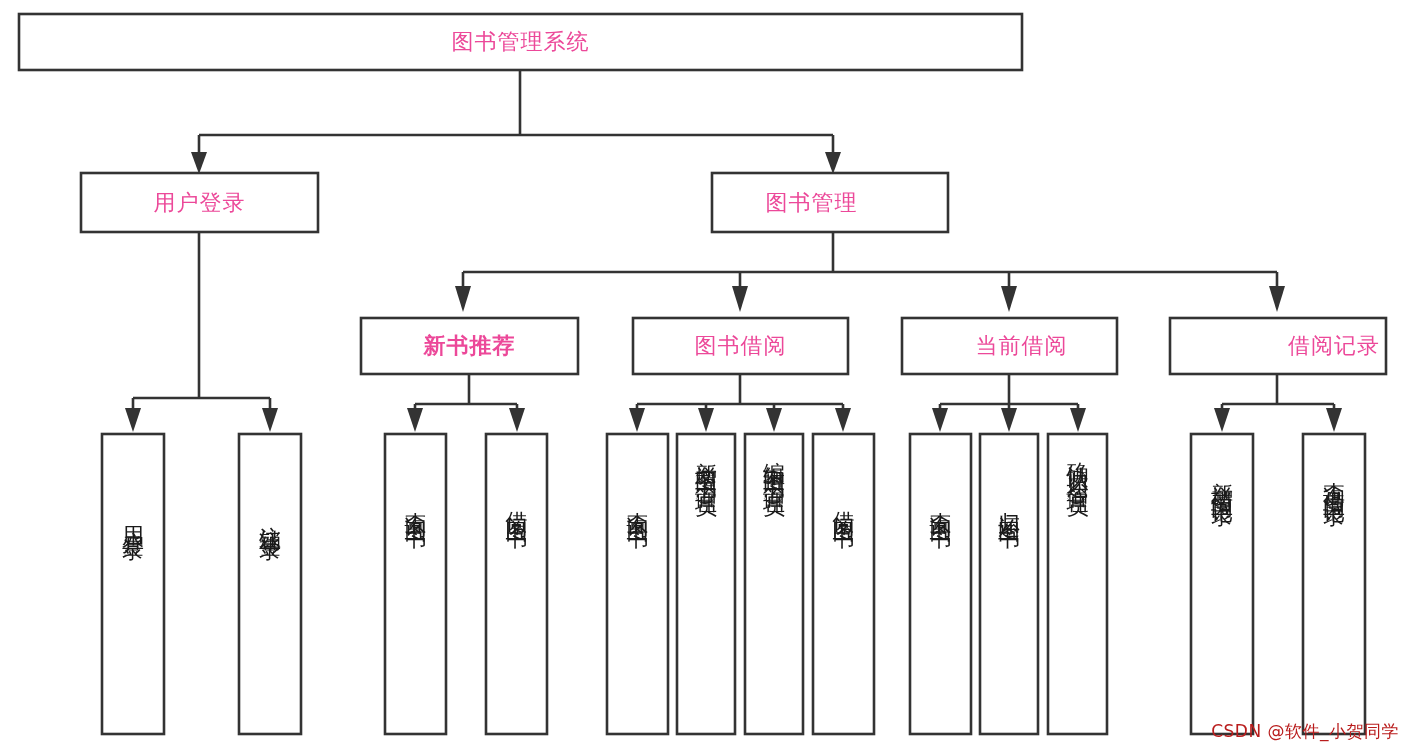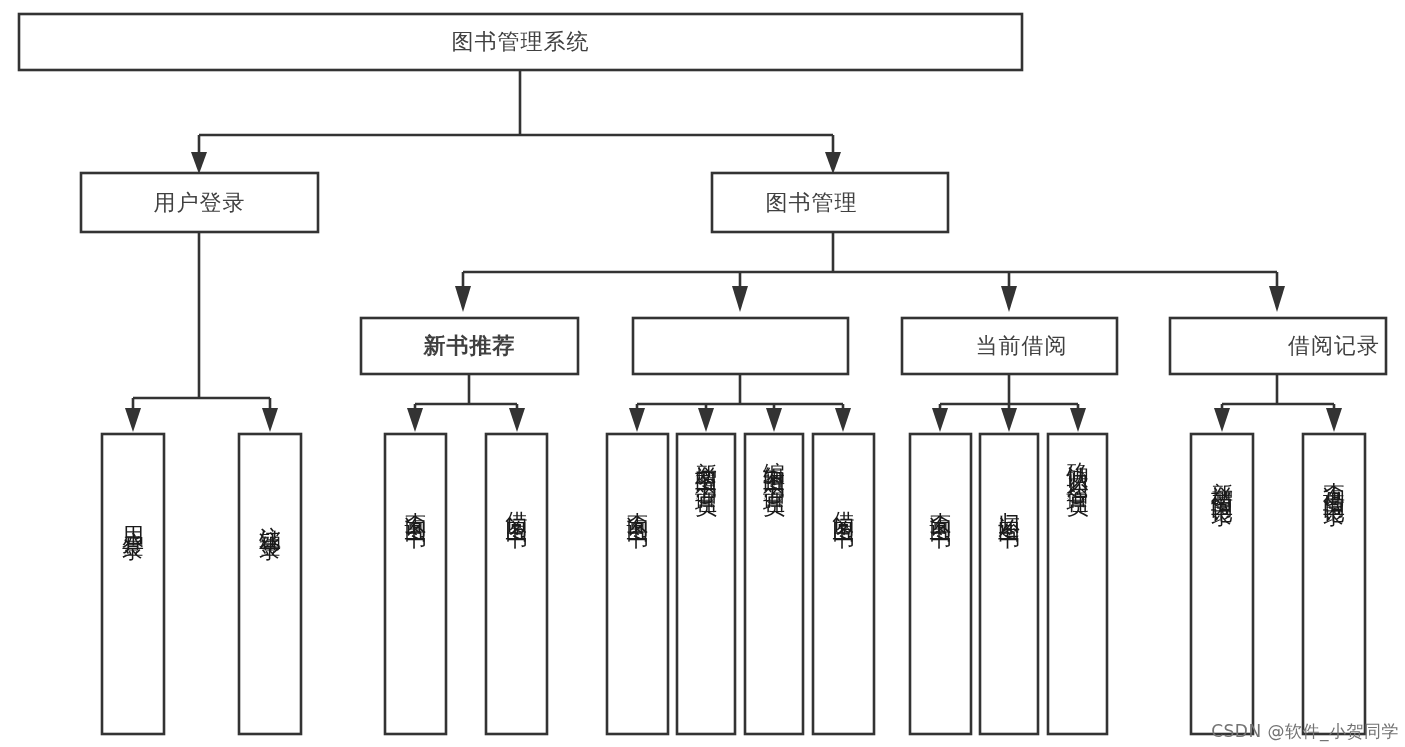--- a/index.html
+++ b/index.html
@@ -59,31 +59,31 @@
   .htext-wrap {
     position: absolute;
     display: flex;
     align-items: center;
     justify-content: center;
     pointer-events: none;
   }
   .htext {
     font-family: "DejaVu Sans", "Liberation Sans", sans-serif;
     font-size: 22px;
-    color: #404040;
+    color: #ec4899;
     letter-spacing: 1px;
     white-space: nowrap;
   }
   .watermark {
     position: absolute;
     right: 6px;
     bottom: 4px;
     font-family: "DejaVu Sans", "Liberation Sans", sans-serif;
     font-size: 17px;
-    color: #737373;
+    color: #b91c1c;
     letter-spacing: 0.5px;
     white-space: nowrap;
   }
 </style>
 </head>
 <body>
 
 <div id="diagram-root">
 
   <svg class="flow" viewBox="0 0 1405 747" xmlns="http://www.w3.org/2000/svg">
@@ -190,20 +190,23 @@
   <div class="htext-wrap" style="left:81px; top:173px; width:237px; height:59px;">
     <span class="htext">用户登录</span>
   </div>
   <div class="htext-wrap" style="left:712px; top:173px; width:199px; height:59px;">
     <span class="htext">图书管理</span>
   </div>
 
   <div class="htext-wrap" style="left:361px; top:318px; width:217px; height:56px;font-weight:bold;">
     <span class="htext">新书推荐</span>
   </div>
+  <div class="htext-wrap" style="left:633px; top:318px; width:215px; height:56px;">
+    <span class="htext">图书借阅</span>
+  </div>
   <div class="htext-wrap" style="left:902px; top:318px; width:239px; height:56px;">
     <span class="htext">当前借阅</span>
   </div>
   <div class="htext-wrap" style="left:1226px; top:318px; width:216px; height:56px;">
     <span class="htext">借阅记录</span>
   </div>
 
   <div class="vtext-wrap" style="left:102px; top:434px; width:62px; height:300px; padding-top:74px;">
     <span class="vtext">用户登录</span>
   </div>

